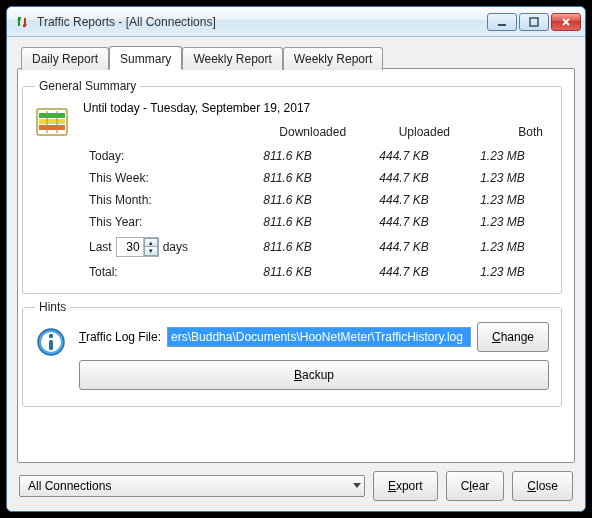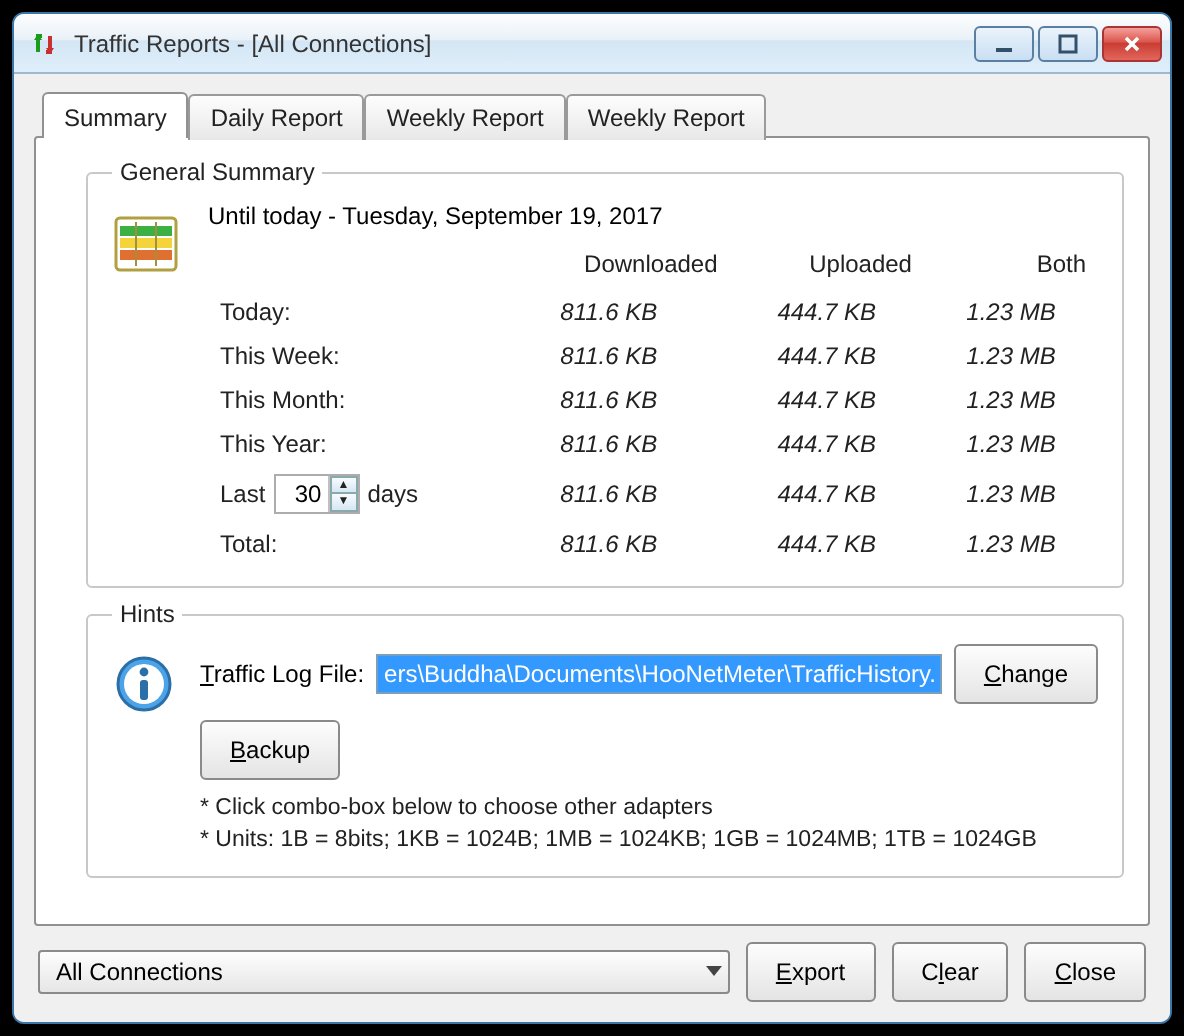--- a/index.html
+++ b/index.html
@@ -94,21 +94,21 @@
   .tab:not(.active){
     background: linear-gradient(to bottom, #fdfdfd, #e8e8e8);
     top:2px;
     font-size:12px;
   }
   .tabpanel {
     flex:1;
     background: #fff;
     border: 1px solid #919191;
     border-radius: 2px;
-    padding: 10px 12px 8px 25px;
+    padding: 10px 12px 8px 4px;
     display:flex; flex-direction:column;
     gap: 6px;
   }
   fieldset {
     border: 1px solid #c8c8c8;
     border-radius: 3px;
     padding: 8px 12px 10px 12px;
   }
   legend {
     padding: 0 4px;
@@ -204,21 +204,21 @@
     height: 30px;
     padding: 0 14px;
     border: 1px solid #8a8a8a;
     border-radius: 3px;
     background: linear-gradient(to bottom, #fdfdfd, #e4e4e4);
     font-size:12px;
     font-family:inherit;
     cursor:default;
   }
   .btn .u { text-decoration: underline; }
-  .btnrow { display:flex; gap:27px; justify-content:space-between; margin-bottom:6px; }
+  .btnrow { display:flex; gap:27px; justify-content:space-between; margin-bottom:6px;flex-direction:column; }
   .hintnotes {
     font-size: 11.5px;
     color: #222;
     line-height: 1.4;
   }
 
   .bottombar {
     display:flex;
     align-items:center;
     gap: 8px;
@@ -269,22 +269,22 @@
       <div class="winbtn close">
         <svg viewBox="0 0 10 10">
             <path d="M2 2 L8 8 M8 2 L2 8" stroke="#fff" stroke-width="1.8"></path>
           </svg>
       </div>
     </div>
   </div>
 
   <div class="client">
     <div class="tabs">
+      <div class="tab"><span>Daily Report</span></div>
       <div class="tab active"><span>Summary</span></div>
-      <div class="tab"><span>Daily Report</span></div>
       <div class="tab"><span>Weekly Report</span></div>
       <div class="tab"><span>Weekly Report</span></div>
     </div>
 
     <div class="tabpanel">
 
       <fieldset>
         <legend>General Summary</legend>
         <div class="summary-body">
           <div class="summary-icon">
@@ -376,24 +376,20 @@
           </div>
           <div style="flex:1">
             <div class="logrow">
               <label><span class="u">T</span><span>raffic Log File:</span></label>
               <input class="loginput" value="ers\Buddha\Documents\HooNetMeter\TrafficHistory.log" style="">
               <button class="btn"><span class="u">C</span><span>hange</span></button>
             </div>
             <div class="btnrow">
               <button class="btn"><span class="u">B</span>ackup</button>
             </div>
-            <div class="hintnotes">
-              <div>* Click combo-box below to choose other adapters</div>
-              <div>* Units: 1B = 8bits; 1KB = 1024B; 1MB = 1024KB; 1GB = 1024MB; 1TB = 1024GB</div>
-            </div>
           </div>
         </div>
       </fieldset>
 
     </div>
 
     <div class="bottombar">
       <div class="combo">
         <span>All Connections</span>
         <span class="chev">

